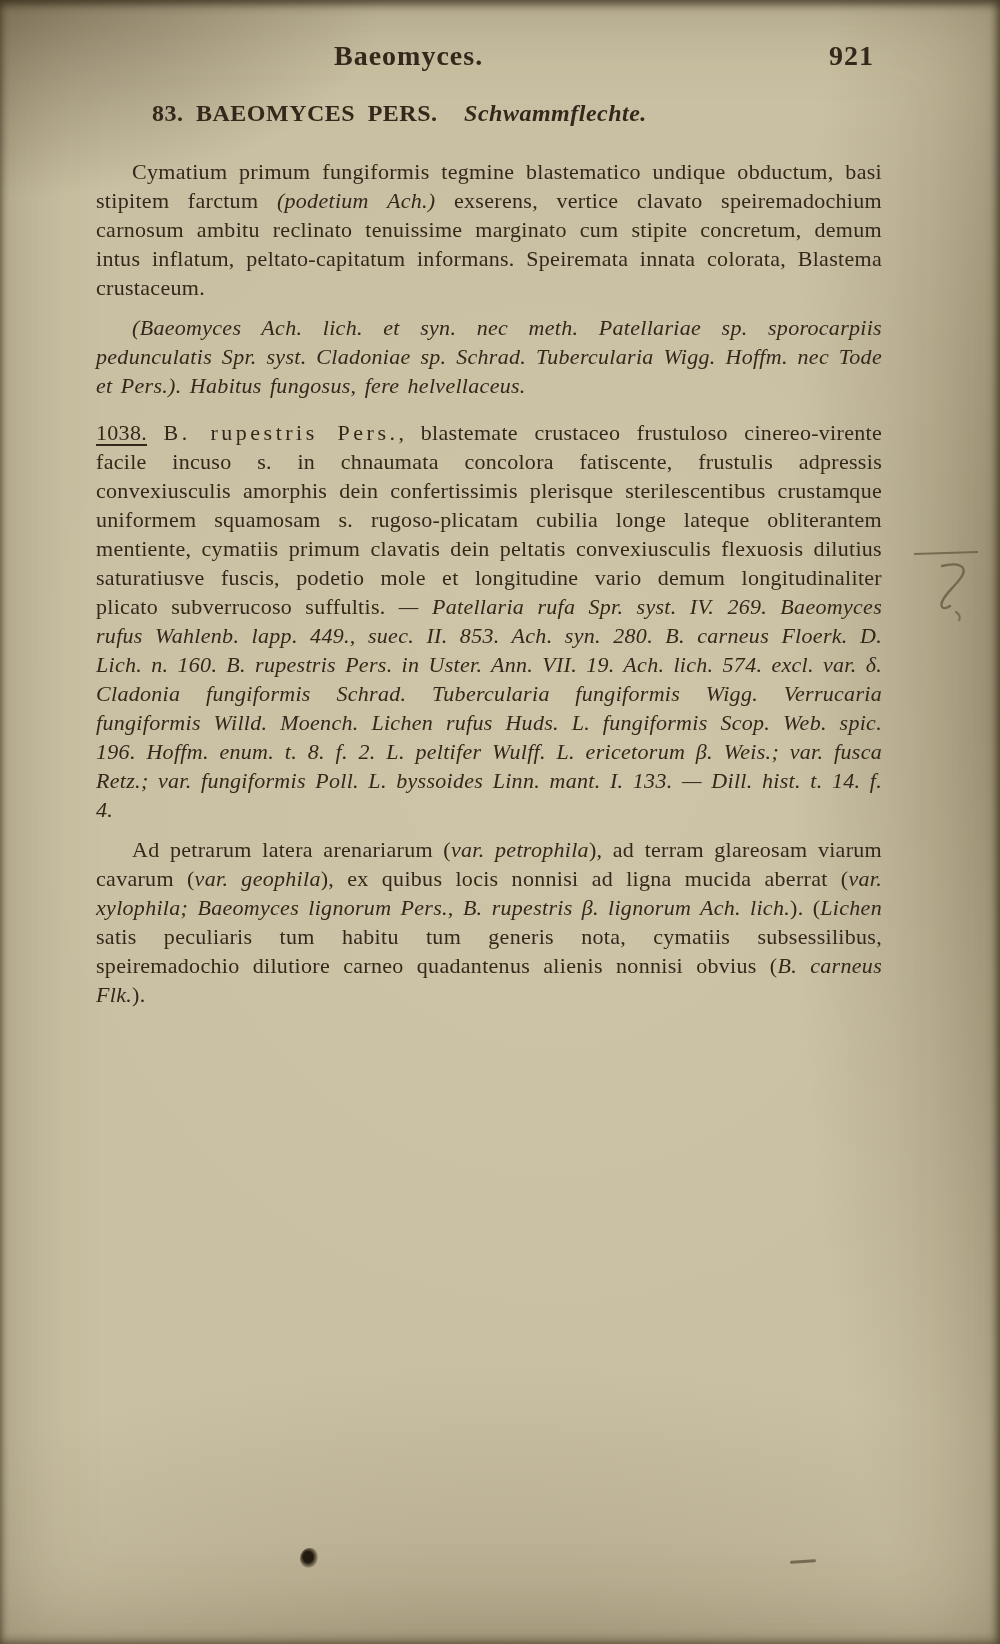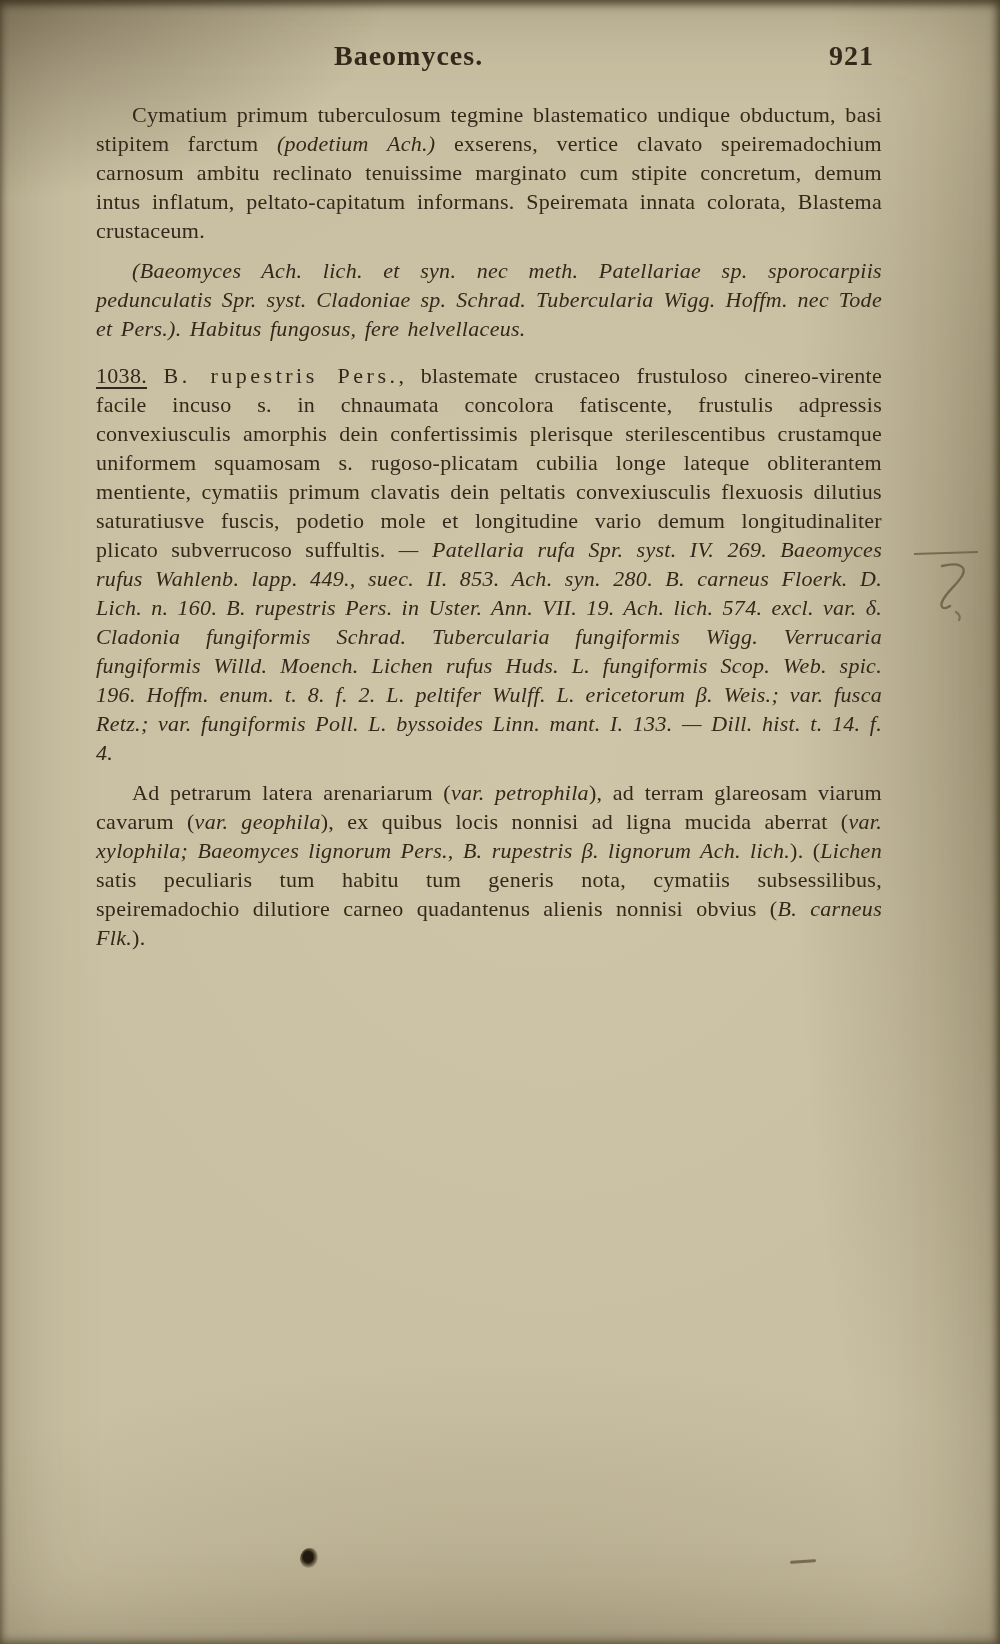--- a/index.html
+++ b/index.html
@@ -60,22 +60,27 @@
 
 <div class="page">
 
   <header class="running-head">
     <span class="rh-title">Baeomyces.</span>
     <span class="rh-page">921</span>
   </header>
 
   <main class="content">
 
+    <h1 class="species-heading">
+      <span>83.</span>
+      <span>BAEOMYCES PERS.</span>
+      <span class="german">Schwammflechte.</span>
+    </h1>
 
-    <p class="para indent"><span>Cymatium primum tuberculosum tegmine blastematico undique obductum, basi stipitem farctum </span><span class="it">(podetium Ach.)</span><span> exserens, vertice clavato speiremadochium carnosum ambitu reclinato tenuissime marginato cum stipite concretum, demum intus inflatum, peltato-capitatum informans. Speiremata innata colorata, Blastema crustaceum.</span></p>
+    <p class="para indent"><span>Cymatium primum fungiformis tegmine blastematico undique obductum, basi stipitem farctum </span><span class="it">(podetium Ach.)</span><span> exserens, vertice clavato speiremadochium carnosum ambitu reclinato tenuissime marginato cum stipite concretum, demum intus inflatum, peltato-capitatum informans. Speiremata innata colorata, Blastema crustaceum.</span></p>
 
     <p class="para indent"><span class="it">(</span><span class="it bd">Baeomyces</span><span class="it"> Ach. lich. et syn. nec meth. </span><span class="it bd">Patellariae</span><span class="it"> sp. sporocarpiis pedunculatis Spr. syst. </span><span class="it bd">Cladoniae</span><span class="it"> sp. Schrad. </span><span class="it bd">Tubercularia</span><span class="it"> Wigg. Hoffm. nec Tode et Pers.). </span><span class="it">Habitus fungosus, fere helvellaceus.</span></p>
 
     <p class="para entry"><span class="bd ul">1038.</span><span> </span><span class="ls">B. rupestris Pers.</span><span>, blastemate crustaceo frustuloso cinereo-virente facile incuso s. in chnaumata concolora fatiscente, frustulis adpressis convexiusculis amorphis dein confertissimis plerisque sterilescentibus crustamque uniformem squamosam s. rugoso-plicatam cubilia longe lateque obliterantem mentiente, cymatiis primum clavatis dein peltatis convexiusculis flexuosis dilutius saturatiusve fuscis, podetio mole et longitudine vario demum longitudinaliter plicato subverrucoso suffultis. </span><span class="it">— Patellaria rufa Spr. syst. IV. 269. Baeomyces rufus Wahlenb. lapp. 449., suec. II. 853. Ach. syn. 280. B. carneus Floerk. D. Lich. n. 160. B. rupestris Pers. in Uster. Ann. VII. 19. Ach. lich. 574. excl. var. δ. Cladonia fungiformis Schrad. Tubercularia fungiformis Wigg. Verrucaria fungiformis Willd. Moench. Lichen rufus Huds. L. fungiformis Scop. Web. spic. 196. Hoffm. enum. t. 8. f. 2. L. peltifer Wulff. L. ericetorum β. Weis.; var. fusca Retz.; var. fungiformis Poll. L. byssoides Linn. mant. I. 133. — Dill. hist. t. 14. f. 4.</span></p>
 
     <p class="para indent"><span>Ad petrarum latera arenariarum (</span><span class="it">var. petrophila</span><span>), ad terram glareosam viarum cavarum (</span><span class="it">var. geophila</span><span>), ex quibus locis nonnisi ad ligna mucida aberrat (</span><span class="it">var. xylophila; Baeomyces lignorum Pers., B. rupestris β. lignorum Ach. lich.</span><span>). (</span><span class="it">Lichen</span><span> satis peculiaris tum habitu tum generis nota, cymatiis subsessilibus, speiremadochio dilutiore carneo quadantenus alienis nonnisi obvius (</span><span class="it">B. carneus Flk.</span><span>).</span></p>
 
   </main>
 
   <svg class="margin-mark" viewBox="0 0 80 90" xmlns="http://www.w3.org/2000/svg">

